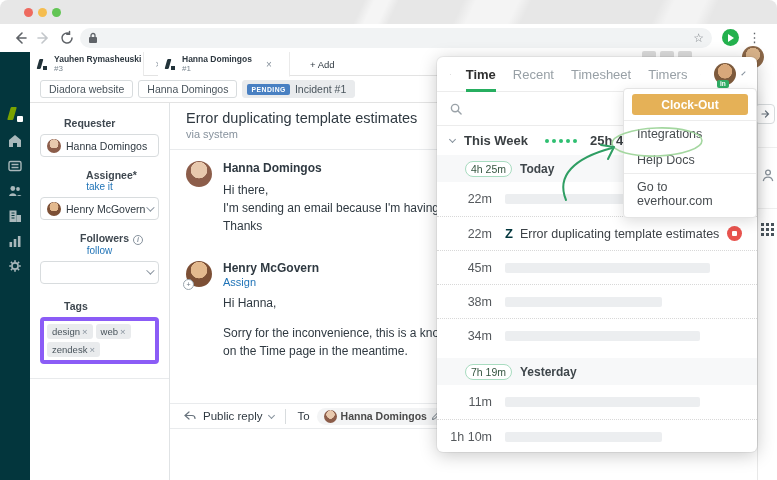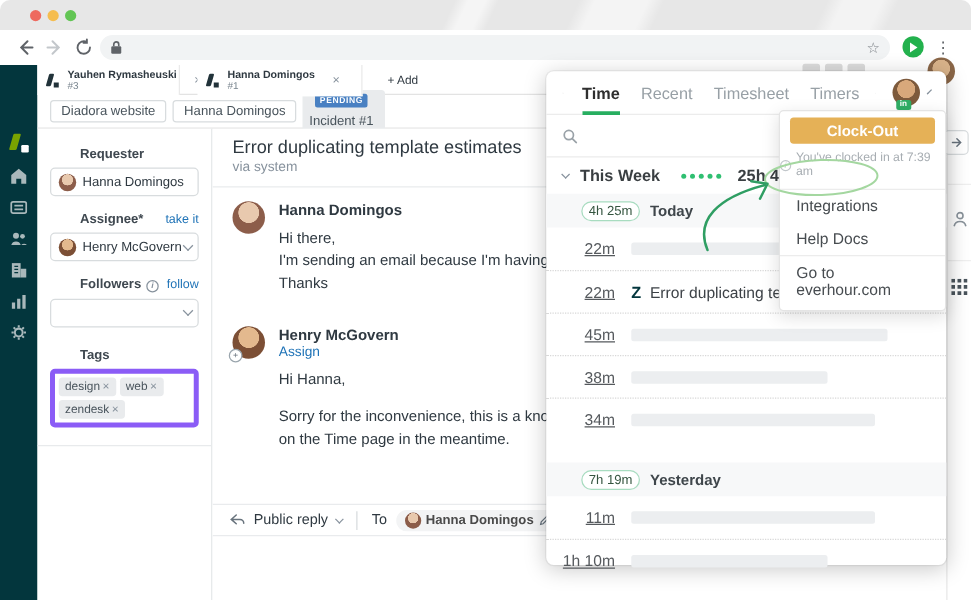--- a/index.html
+++ b/index.html
@@ -39,36 +39,36 @@
   .ttab-logo .sq { position:absolute; right:1px; bottom:0; width:4px; height:4px; background:#22333a; }
   .ttab-txt { line-height:1.15; }
   .ttab-title { font-size:8.5px; font-weight:bold; color:#2f3941; white-space:nowrap; }
   .ttab-sub { font-size:8px; color:#7a868f; }
   .ttab-x { margin-left:14px; color:#87929d; font-size:10px; }
   .tab-add { position:absolute; left:268px; top:0; height:24px; display:flex; align-items:center; padding:0 12px; font-size:9.5px; color:#2f3941; }
 
   
   .crumbbar { position:absolute; left:30px; top:76px; width:747px; height:27px; background:#fff; border-bottom:1px solid #e3e3e3; display:flex; align-items:center; padding-left:10px; }
   .crumb { border:1px solid #d8dcde; border-radius:3px; background:#fff; font-size:10.5px; color:#49545c; padding:2px 8px; margin-right:5px; white-space:nowrap; }
-  .crumb-status { background:#e9ebed; border:1px solid #e9ebed; border-radius:3px; display:flex; align-items:center; gap:5px; padding:2px 8px 2px 4px;flex-direction:column; }
+  .crumb-status { background:#e9ebed; border:1px solid #e9ebed; border-radius:3px; display:flex; align-items:center; gap:5px; padding:2px 8px 2px 4px; }
   .badge-pending { background:#4980c2; color:#fff; font-size:6.8px; font-weight:bold; letter-spacing:.5px; padding:2px 4px; border-radius:2px; }
   .crumb-status span.ref { font-size:10.5px; color:#49545c; }
 
   
   .ticket-panel { position:absolute; left:30px; top:103px; width:140px; height:377px; background:#fff; border-right:1px solid #e0e3e5; padding:14px 10px 0; }
   .f-label-row { display:flex; align-items:center; justify-content:space-between; margin-bottom:5px; }
   .f-label { font-size:10.5px; font-weight:bold; color:#3f4850;padding-left:24px; }
   .f-link { font-size:10px; color:#1f73b7; }
   .f-input { height:23px; border:1px solid #d8dcde; border-radius:4px; display:flex; align-items:center; padding:0 6px; font-size:10.5px; color:#2f3941; background:#fff; }
   .f-chev { margin-left:auto; width:6px; height:6px; border-right:1.5px solid #87929d; border-bottom:1.5px solid #87929d; transform:rotate(45deg) translateY(-2px); flex:none; }
   .mini-av { width:14px; height:14px; border-radius:50%; margin-right:5px; flex:none; }
   .av-hanna { background:radial-gradient(circle at 50% 35%, #e8c9ae 0 38%, #8c5d4a 40%); }
   .av-henry { background:radial-gradient(circle at 50% 35%, #e3b98e 0 38%, #7c4f35 40%); }
   .info-i { display:inline-flex; width:10px; height:10px; border:1px solid #87929d; border-radius:50%; color:#87929d; font-size:7px; align-items:center; justify-content:center; margin-left:4px; font-style:italic; }
-  .gap12 { margin-top:12px; } .gap16 { margin-top:16px; }
+  .gap12 { margin-top:12px;flex-direction:column; } .gap16 { margin-top:16px; }
   .tags-box { min-height:27px; border:4px solid #8b5cf6; border-radius:4px; padding:3px; display:flex; flex-wrap:wrap; gap:3px; align-items:center; }
   .tag { background:#e9ebed; border-radius:3px; font-size:9.5px; color:#49545c; padding:2px 5px; white-space:nowrap; }
   .tag .x { color:#87929d; margin-left:2px; }
   .panel-div { border-bottom:1px solid #e8eaec; margin:14px -10px 0; }
 
   
   .convo { position:absolute; left:170px; top:103px; width:587px; height:377px; background:#fff; overflow:hidden; }
   .convo-head { padding:7px 16px 9px; border-bottom:1px solid #e9ebed; }
   .convo-title { font-size:14.5px; color:#2f3941; }
   .convo-via { font-size:11px; color:#87929d; margin-top:2px; }
@@ -113,22 +113,22 @@
   .eh-week { height:29px; display:flex; align-items:center; padding:0 13px; }
   .eh-week .lbl { font-size:13px; font-weight:bold; color:#3a3f42; margin-left:9px; }
   .dots { display:flex; gap:3px; margin-left:17px; }
   .dots i { width:4px; height:4px; border-radius:50%; background:#2fbf71; }
   .eh-week .tot { font-size:13px; font-weight:bold; color:#3a3f42; margin-left:13px; }
   .eh-dayhead { height:27px; background:#f7f8f9; display:flex; align-items:center; padding:0 28px; }
   .pill { border:1.4px solid #a8dcc0; border-radius:11px; font-size:10.5px; color:#34543f; padding:1px 0; width:47px; text-align:center; background:#fff; flex:none; }
   .eh-dayhead .dl { font-size:12px; font-weight:bold; color:#3f464b; margin-left:8px; }
   .eh-entry { height:34px; display:flex; align-items:center; padding:0 13px; }
   .eh-entry + .eh-entry { border-top:1px dotted #d8d8d8; }
-  .eh-day-group2 { margin-top:18px; }
-  .eh-dur { width:42px; text-align:right; font-size:12.5px; color:#55595d; flex:none;text-decoration:underline; }
+  .eh-day-group2 { margin-top:6px; }
+  .eh-dur { width:42px; text-align:right; font-size:12.5px; color:#55595d; flex:none; }
   .eh-bar { height:10px; border-radius:2px; background:#eceef0; margin-left:13px; }
   .z-ic { font-size:13px; font-weight:800; color:#03363d; margin:0 7px 0 13px; }
   .eh-title { font-size:12.5px; color:#3d4247; white-space:nowrap; }
   .stop-btn { position:relative; width:15px; height:15px; border-radius:50%; background:#e8534e; margin-left:8px; flex:none; }
   .stop-btn::after { content:""; position:absolute; left:5px; top:5px; width:5px; height:5px; background:#fff; border-radius:1px; }
 
   
   .eh-menu { position:absolute; left:623px; top:88px; width:134px; background:#fff; border:1px solid #e4e4e4; border-radius:4px; box-shadow:0 4px 14px rgba(0,0,0,.13); z-index:11; padding-top:5px; }
   .clockout { margin:0 8px 5px; height:21px; background:#e5b157; border-radius:3px; color:#fff; font-size:12px; font-weight:bold; display:flex; align-items:center; justify-content:center; }
   .eh-note { display:flex; align-items:center; justify-content:center; gap:4px; font-size:9.8px; color:#a7adb2; padding:1px 0 8px; }
@@ -458,24 +458,20 @@
           <div class="eh-entry">
             <span class="eh-dur">1h 10m</span>
             <span class="eh-bar" style="width: 157px;"></span>
           </div>
         </div>
       </div>
   </div>
 
   <div class="eh-menu">
     <div class="clockout">Clock-Out</div>
-    <div class="eh-note">
-        <span class="info-i">i</span>
-        <span>You've clocked in at 7:39 am</span>
-      </div>
     <div class="menu-div"></div>
     <div class="menu-item">Integrations</div>
     <div class="menu-item">Help Docs</div>
     <div class="menu-div"></div>
     <div class="menu-item">Go to everhour.com</div>
     <div class="menu-pad"></div>
   </div>
 
   <svg class="annot" viewBox="0 0 225 100">
     <ellipse cx="117" cy="24" rx="45" ry="14" fill="none" stroke="#a4d7a0" stroke-width="1.6" transform="rotate(-2 117 24)"></ellipse>

